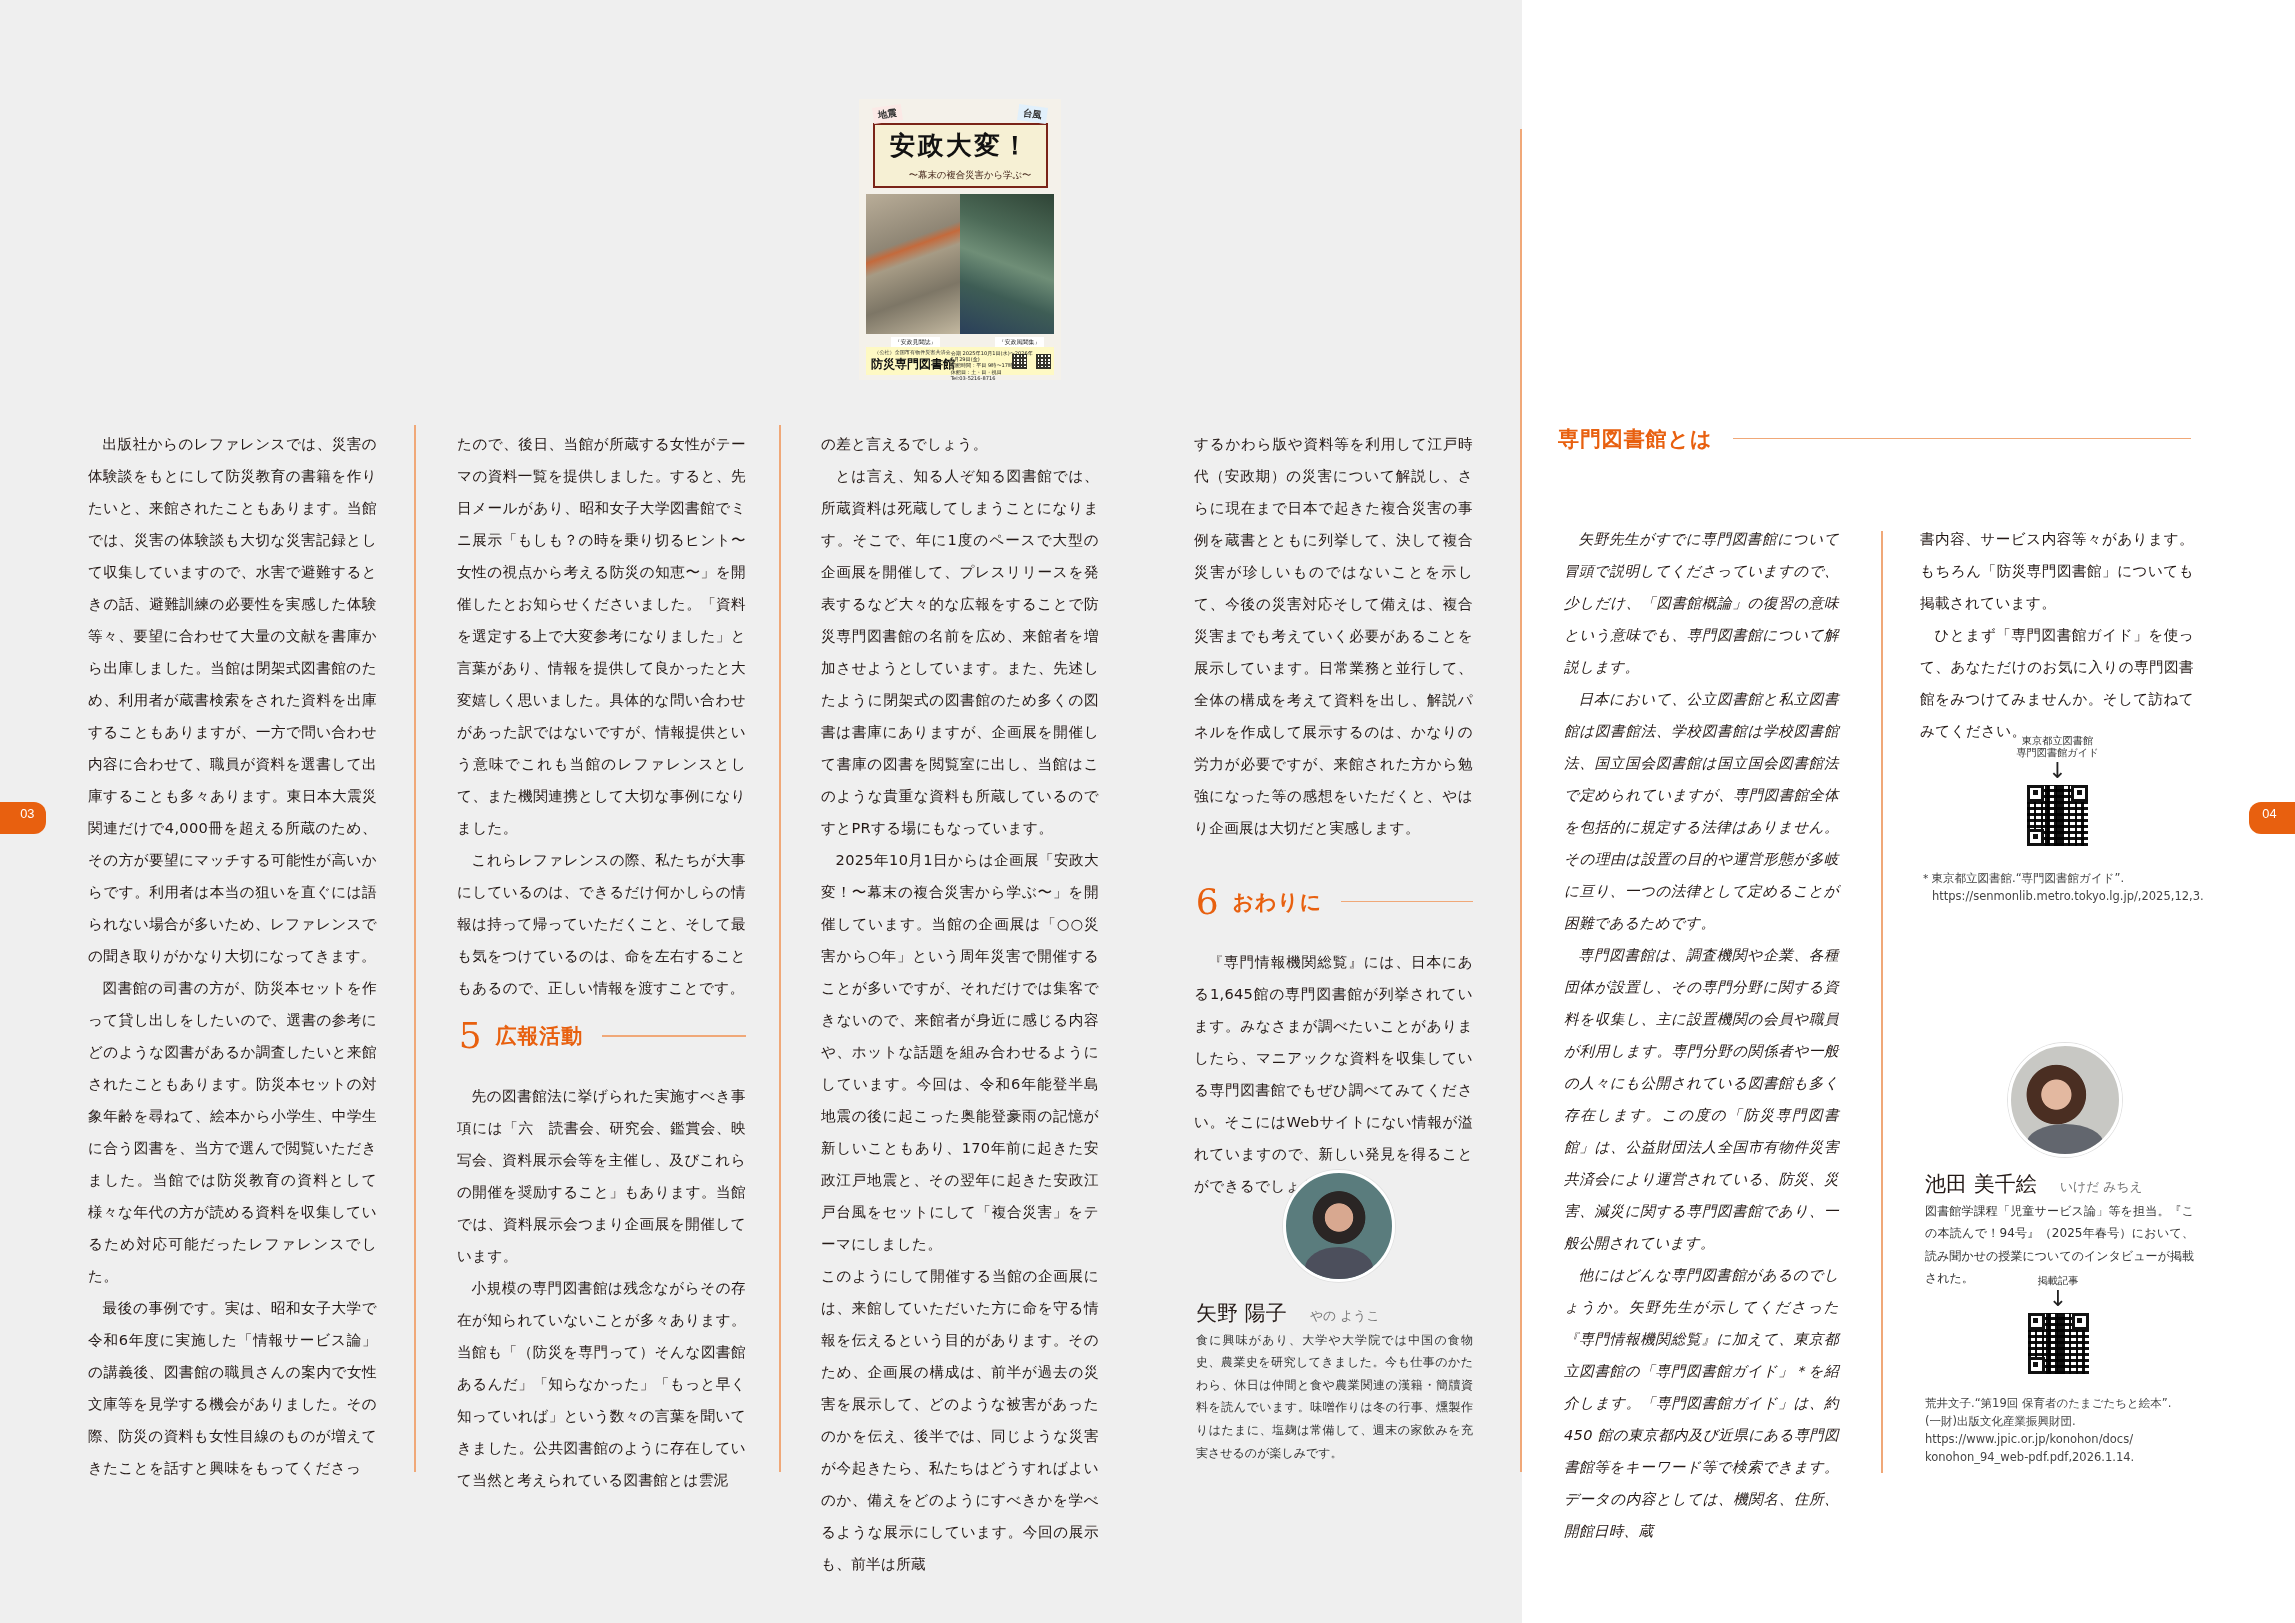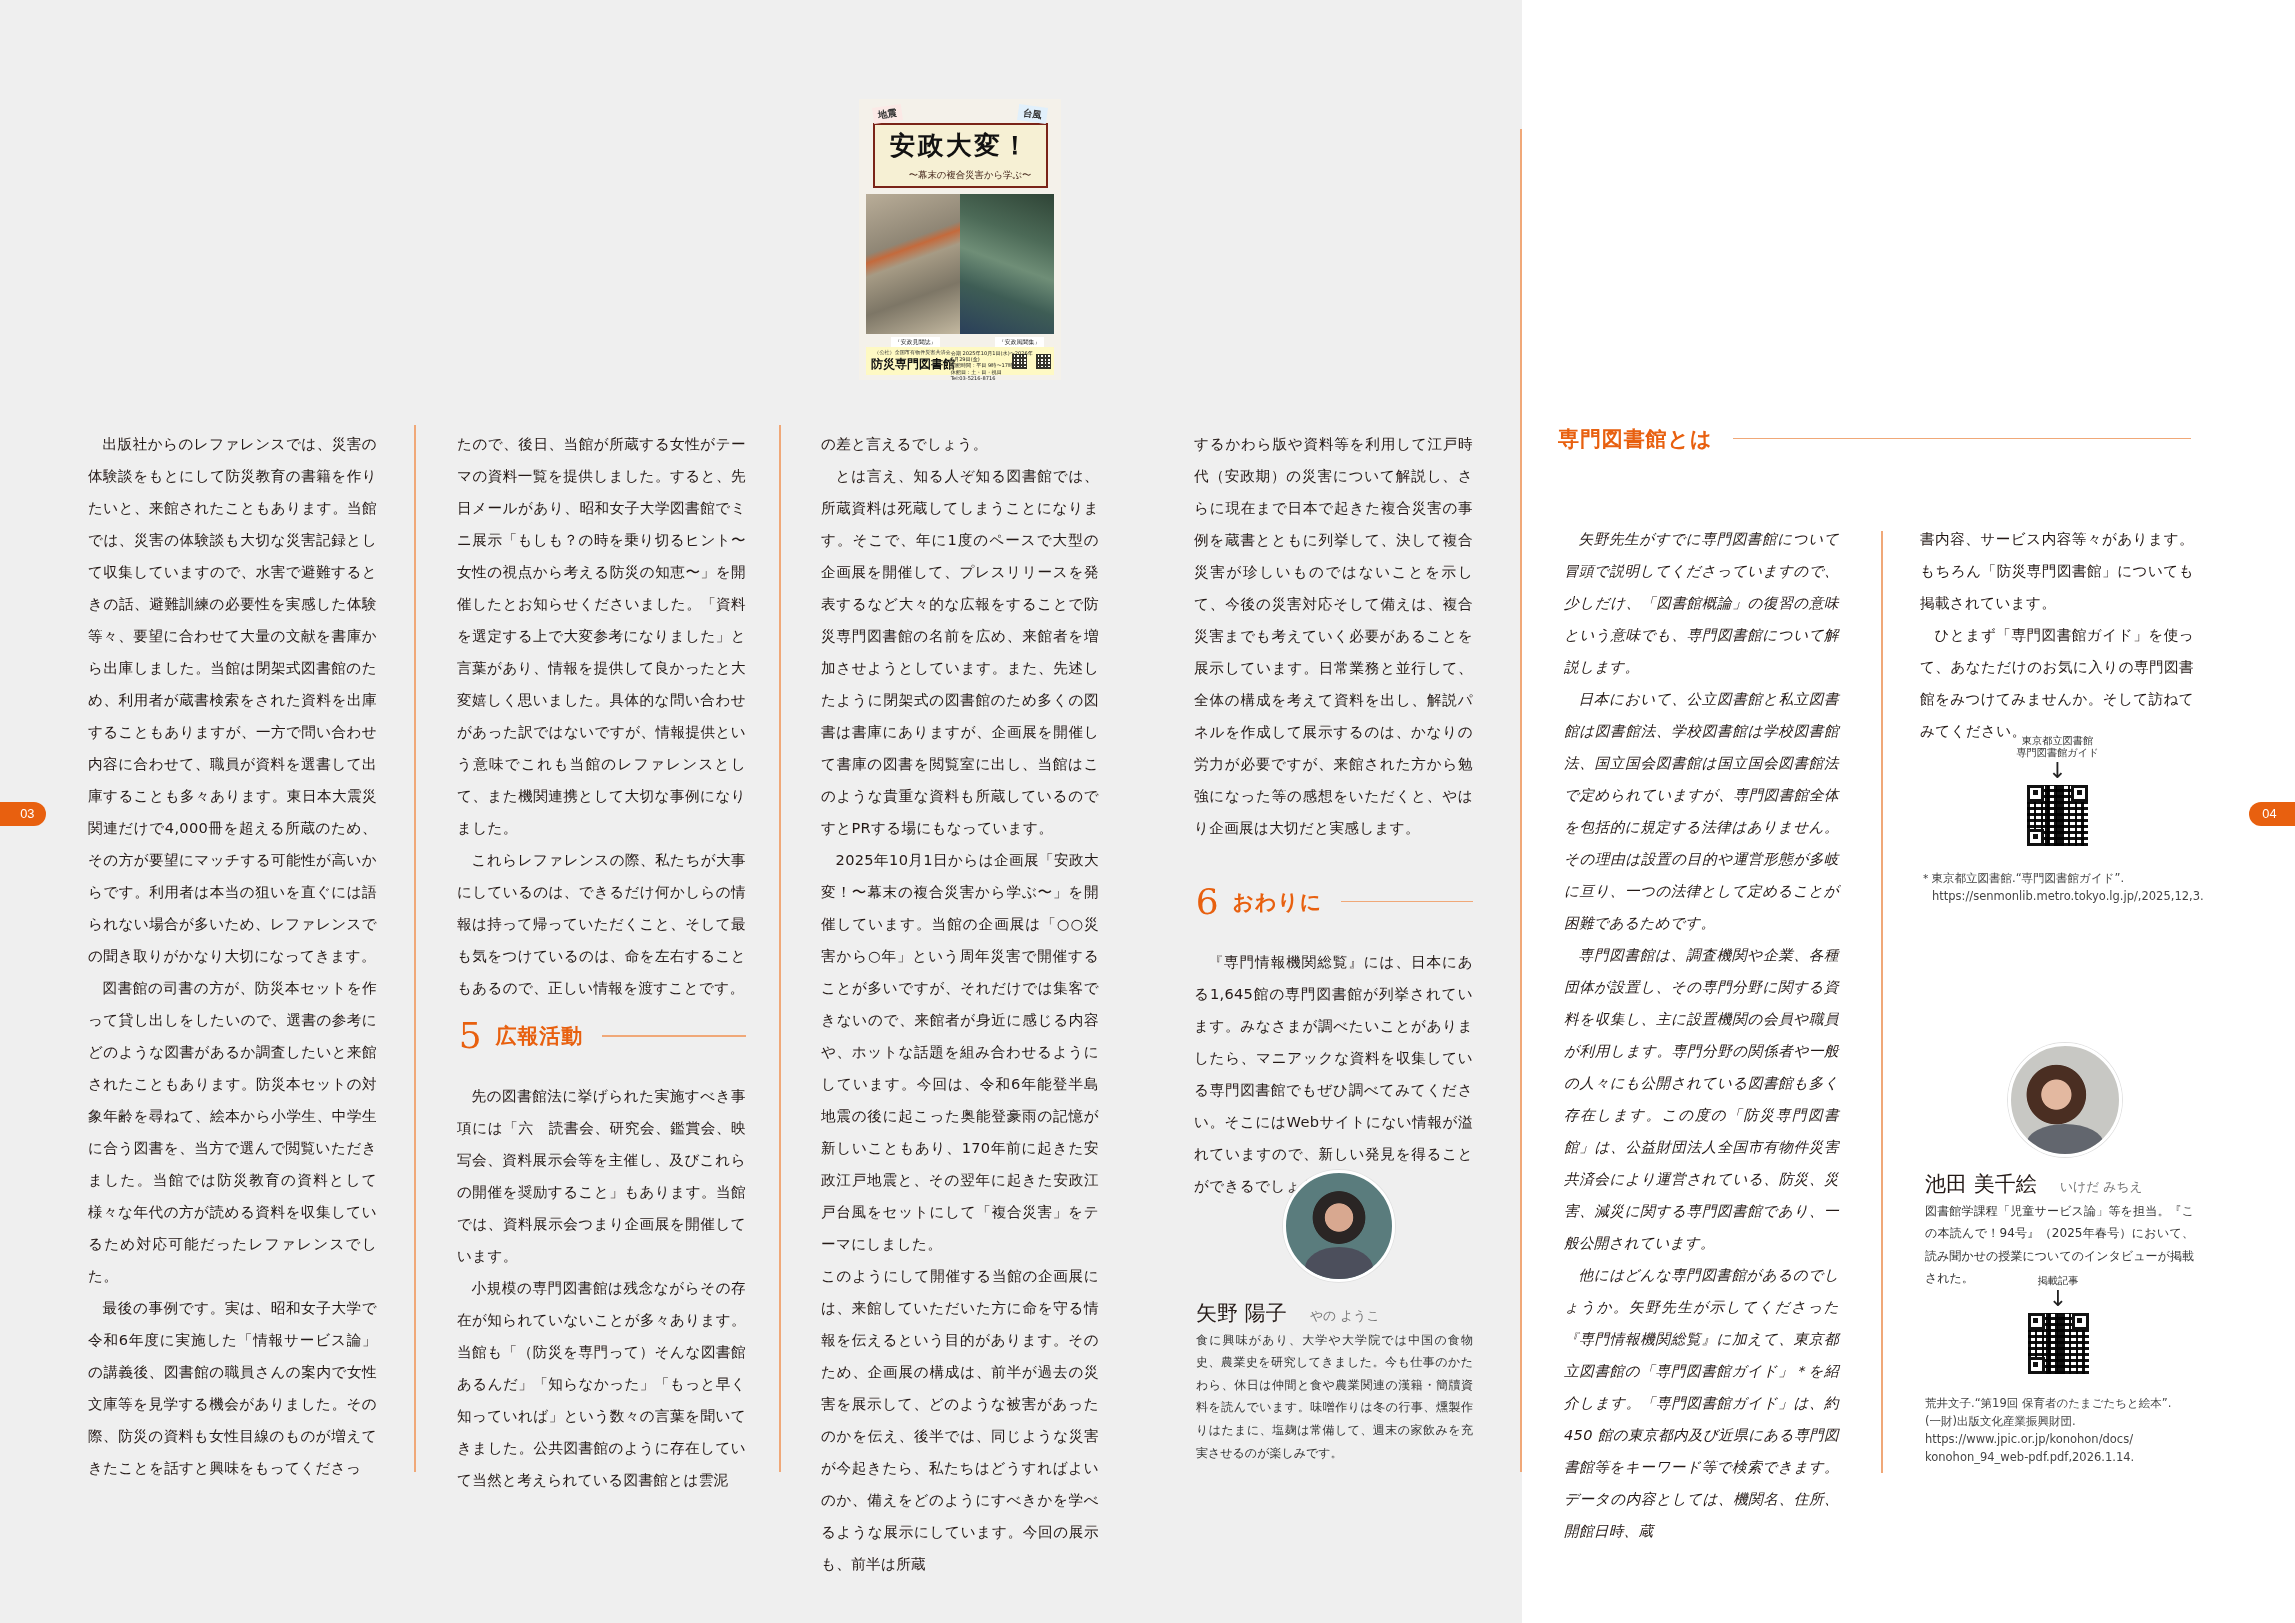--- a/index.html
+++ b/index.html
@@ -25,21 +25,21 @@
     letter-spacing: 0.3px;
     text-align: justify;
     word-break: break-all;
   }
   .col p { text-indent: 1em; }
   .col p.noindent { text-indent: 0; }
   .vrule {
     position: absolute; width: 1.7px; background: #f0a878;
   }
   .page-badge {
-    position: absolute; width: 46px; height: 24px;
+    position: absolute; width: 46px; height: 32px;
     background: #e8600f; color: #fff;
     font-size: 12.8px; line-height: 24px; text-align: center;
     font-family: "Liberation Sans", sans-serif;
   }
   .badge-left { left: 0; top: 802px; border-radius: 0 12px 12px 0; padding-left: 8.5px; }
   .badge-right { right: 0; top: 802px; border-radius: 12px 0 0 12px; padding-right: 5.1px; }
 
   .section-head {
     display: flex; align-items: center; height: 51px; margin: 6.8px 0 18.7px 0;
     color: #e8600f;

